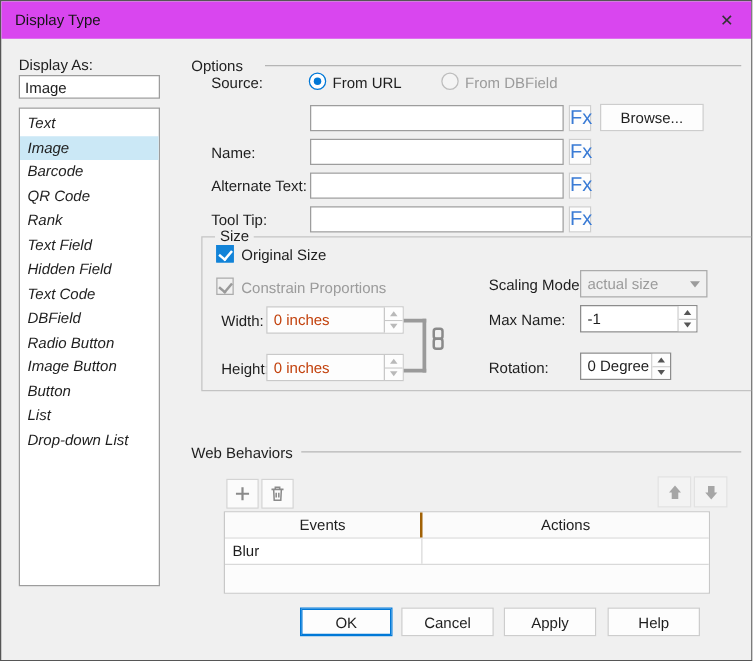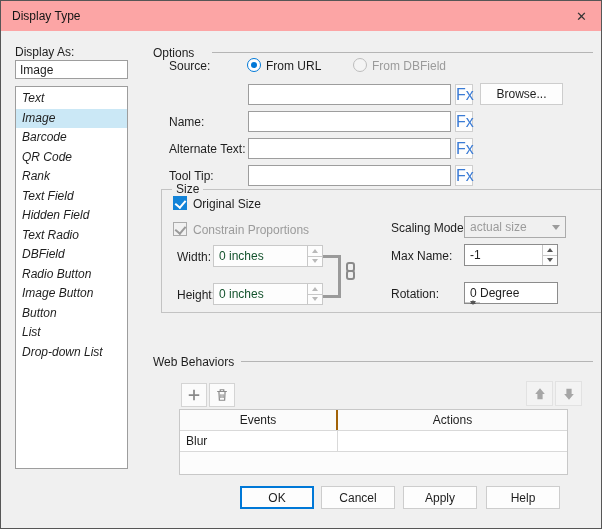--- a/index.html
+++ b/index.html
@@ -4,21 +4,21 @@
 <style>
   html,body{margin:0;padding:0;background:#fff;}
   *{box-sizing:border-box;}
   .dialog{
     position:relative;width:602px;height:529px;
     border:1px solid #565656;background:#f0f0f0;
     font-family:"Liberation Sans",sans-serif;font-size:12px;color:#1e1e1e;
     overflow:hidden;
   }
   
-  .titlebar{position:absolute;left:0;top:0;right:0;height:30px;background:#fca5a5;}
+  .titlebar{position:absolute;left:0;top:0;right:0;height:30px;background:#d946ef;}
   .title{position:absolute;left:11px;top:8px;font-size:12px;color:#151515;}
   .close-btn{position:absolute;right:9px;top:5px;width:22px;height:20px;text-align:center;
     line-height:20px;font-size:13px;color:#333;cursor:default;background:transparent;border:0;}
   
   .lbl{position:absolute;line-height:16px;white-space:nowrap;}
   .lbl.dis{color:#9b9b9b;}
   
   .hline{position:absolute;height:1px;background:#b5b5b5;}
   
   .tb{position:absolute;border:1px solid #9d9d9d;background:#fff;padding:0 4px;
@@ -51,21 +51,21 @@
   .spin{position:absolute;height:22px;border:1px solid #8c8c8c;background:#fff;display:flex;}
   .spin .val{flex:1;line-height:20px;padding-left:5px;overflow:hidden;white-space:nowrap;}
   .spin .btns{width:15px;border-left:1px solid #c8c8c8;display:flex;flex-direction:column;}
   .spin .sb{flex:1;position:relative;background:#fdfdfd;}
   .spin .sb.up{border-bottom:1px solid #c8c8c8;}
   .tri-up{position:absolute;left:50%;top:50%;margin:-2px 0 0 -3px;width:0;height:0;
     border-left:3px solid transparent;border-right:3px solid transparent;border-bottom:4px solid #555;}
   .tri-down{position:absolute;left:50%;top:50%;margin:-2px 0 0 -3px;width:0;height:0;
     border-left:3px solid transparent;border-right:3px solid transparent;border-top:4px solid #555;}
   .spin.dis{border-color:#c9c9c9;background:#fdfdfd;}
-  .spin.dis .val{color:#14532d;}
+  .spin.dis .val{color:#c2410c;}
   .spin.dis .tri-up{border-bottom-color:#b9b9b9;}
   .spin.dis .tri-down{border-top-color:#b9b9b9;}
   
   .combo{position:absolute;height:22px;border:1px solid #ababab;background:#f0f0f0;display:flex;}
   .combo .val{flex:1;line-height:20px;padding-left:5px;color:#9b9b9b;}
   .combo .arrow{width:18px;position:relative;}
   .combo .arrow .tri-down{border-top-color:#9b9b9b;border-left-width:4px;border-right-width:4px;border-top-width:5px;margin-left:-4px;}
   
   .bk{position:absolute;background:#9a9a9a;}
   .chain{position:absolute;width:9px;height:18px;}
@@ -105,21 +105,21 @@
   <input class="tb" style="left: 14px; top: 59px; width: 113px; height: 19px;" value="Image">
 
   <div class="listbox">
     <div class="item">Text</div>
     <div class="item selected">Image</div>
     <div class="item">Barcode</div>
     <div class="item">QR Code</div>
     <div class="item">Rank</div>
     <div class="item">Text Field</div>
     <div class="item">Hidden Field</div>
-    <div class="item">Text Radio</div>
+    <div class="item">Text Code</div>
     <div class="item">DBField</div>
     <div class="item">Radio Button</div>
     <div class="item">Image Button</div>
     <div class="item">Button</div>
     <div class="item">List</div>
     <div class="item">Drop-down List</div>
   </div>
 
   <div class="lbl" style="left:152px;top:44px;">Options</div>
   <div class="hline" style="left:211px;top:51px;width:381px;"></div>
@@ -204,21 +204,21 @@
         <span class="sb up">
           <i class="tri-up"></i>
         </span>
         <span class="sb">
           <i class="tri-down"></i>
         </span>
       </span>
   </div>
 
   <div class="lbl" style="left:390px;top:285px;">Rotation:</div>
-  <div class="spin" style="left:463px;top:281px;width:94px;flex-direction:column;">
+  <div class="spin" style="left:463px;top:281px;width:73px;">
     <span class="val">0 Degree</span>
     <span class="btns">
         <span class="sb up">
           <i class="tri-up"></i>
         </span>
         <span class="sb">
           <i class="tri-down"></i>
         </span>
       </span>
   </div>

